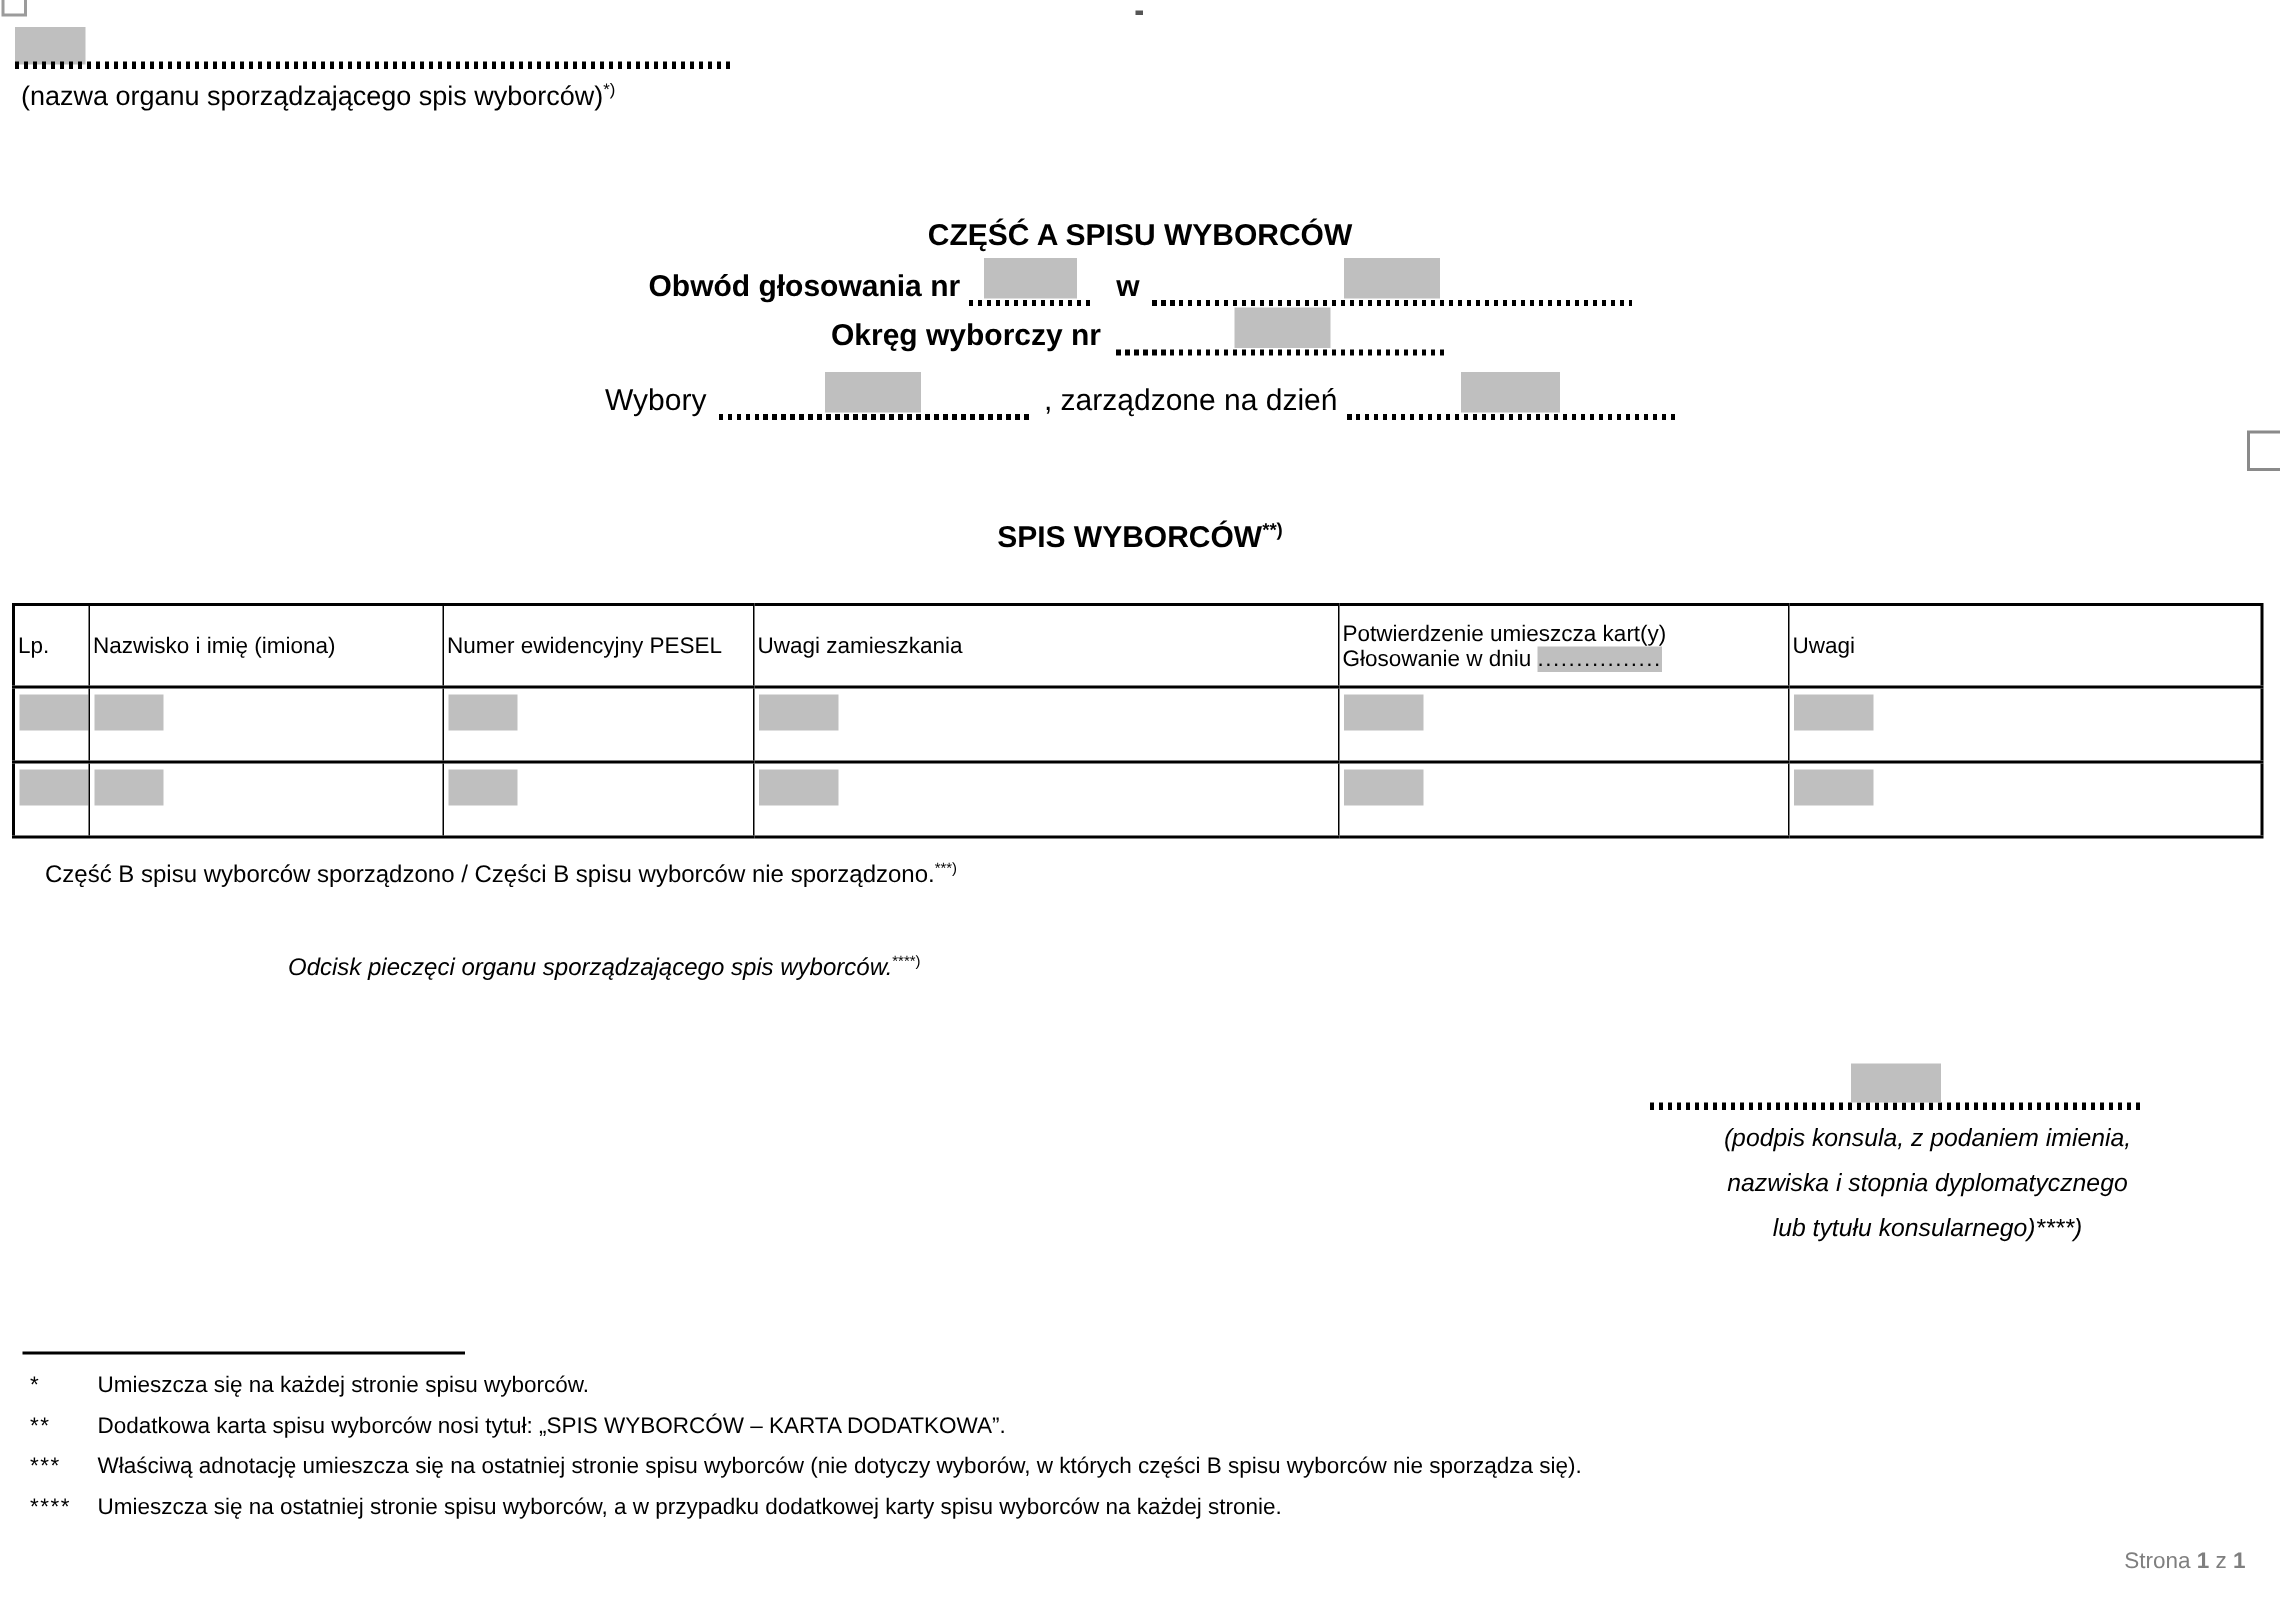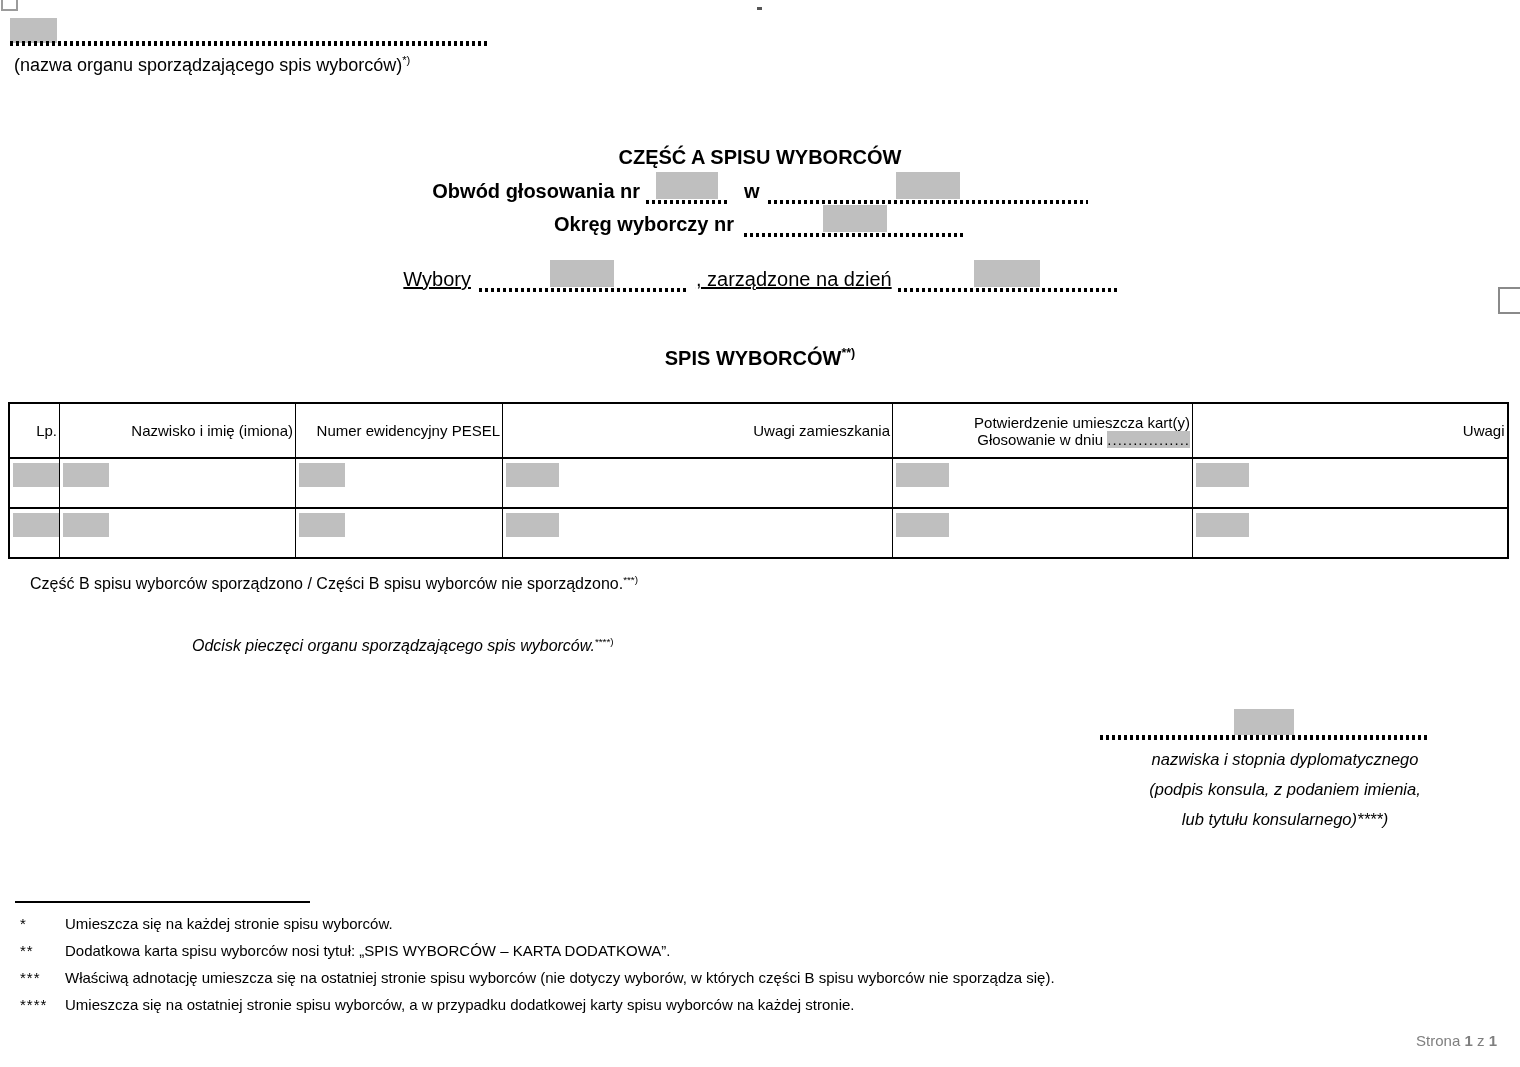--- a/index.html
+++ b/index.html
@@ -25,29 +25,29 @@
     background:repeating-linear-gradient(90deg,#000 0 3px,transparent 3px 6px);}
   .org-caption{position:absolute;left:14px;top:54px;font-size:18px;}
 
   
   .title-a{position:absolute;left:0;top:114px;width:1520px;text-align:center;font-size:20px;font-weight:bold;margin-top:32px;}
   .spis-title{position:absolute;left:0;top:346px;width:1520px;text-align:center;font-size:20px;font-weight:bold;}
   .frow{position:absolute;left:0;width:1520px;display:flex;justify-content:center;align-items:flex-end;font-size:20px;height:34px;}
   .frow .lbl{line-height:26px;}
   .frow-obwod{top:170px;}
   .frow-okreg{top:203px;}
-  .frow-wybory{top:258px;text-decoration:underline;}
+  .frow-wybory{top:246px;}
   .bold{font-weight:bold;}
   .sup{vertical-align:super;font-size:0.62em;}
 
   
   .vtable{position:absolute;left:8px;top:402px;border-collapse:collapse;table-layout:fixed;}
   .vtable th,.vtable td{border-left:1px solid #000;border-right:1px solid #000;
     border-top:2px solid #000;border-bottom:2px solid #000;
-    font-weight:normal;font-size:15px;text-align:right;vertical-align:middle;padding:2px;}
+    font-weight:normal;font-size:15px;text-align:left;vertical-align:middle;padding:2px;}
   .vtable{border:2px solid #000;}
   .vtable thead tr{height:55px;}
   .vtable tbody tr{height:50px;}
   .vtable tbody td{vertical-align:top;text-align:left;padding:4px 0 0 3px;}
   .cell-ph{width:46px;height:24px;background:#bfbfbf;}
   .cell-ph.wide{width:53px;}
   .dots-gray{background:#bfbfbf;letter-spacing:1px;}
 
   
   .partb{position:absolute;left:30px;top:574px;font-size:16px;}
@@ -183,22 +183,22 @@
   </table>
 
   <div class="partb"><span>Część B spisu wyborców sporządzono / Części B spisu wyborców nie sporządzono.</span><span class="sup">***)</span></div>
 
   <div class="stamp"><span>Odcisk pieczęci organu sporządzającego spis wyborców.</span><span class="sup" style="font-style:normal;">****)</span></div>
 
   <div class="sig-line">
       <span class="ph"></span>
     </div>
   <div class="sig-caption">
+    <div>(podpis konsula, z podaniem imienia,</div>
     <div>nazwiska i stopnia dyplomatycznego</div>
-    <div>(podpis konsula, z podaniem imienia,</div>
     <div>lub tytułu konsularnego)****)</div>
   </div>
 
   <div class="fn-sep"></div>
   <div class="footnotes">
     <div class="fn-row">
       <span class="fn-marker">*</span>
       <span>Umieszcza się na każdej stronie spisu wyborców.</span>
     </div>
     <div class="fn-row">

